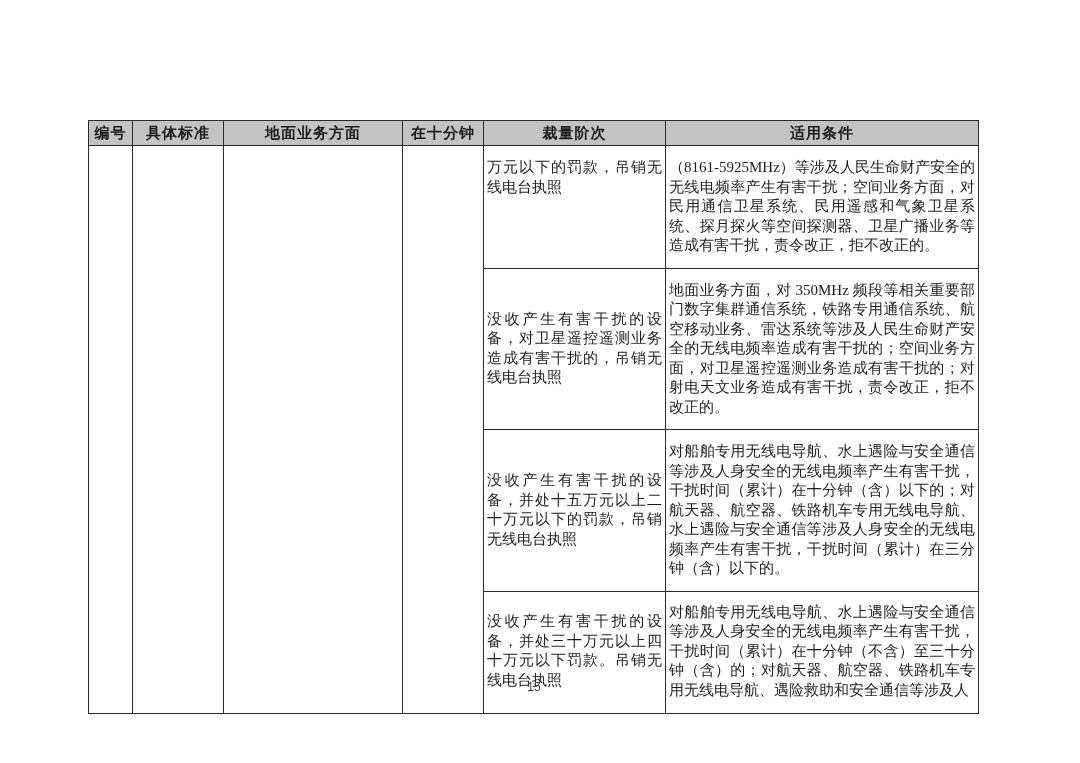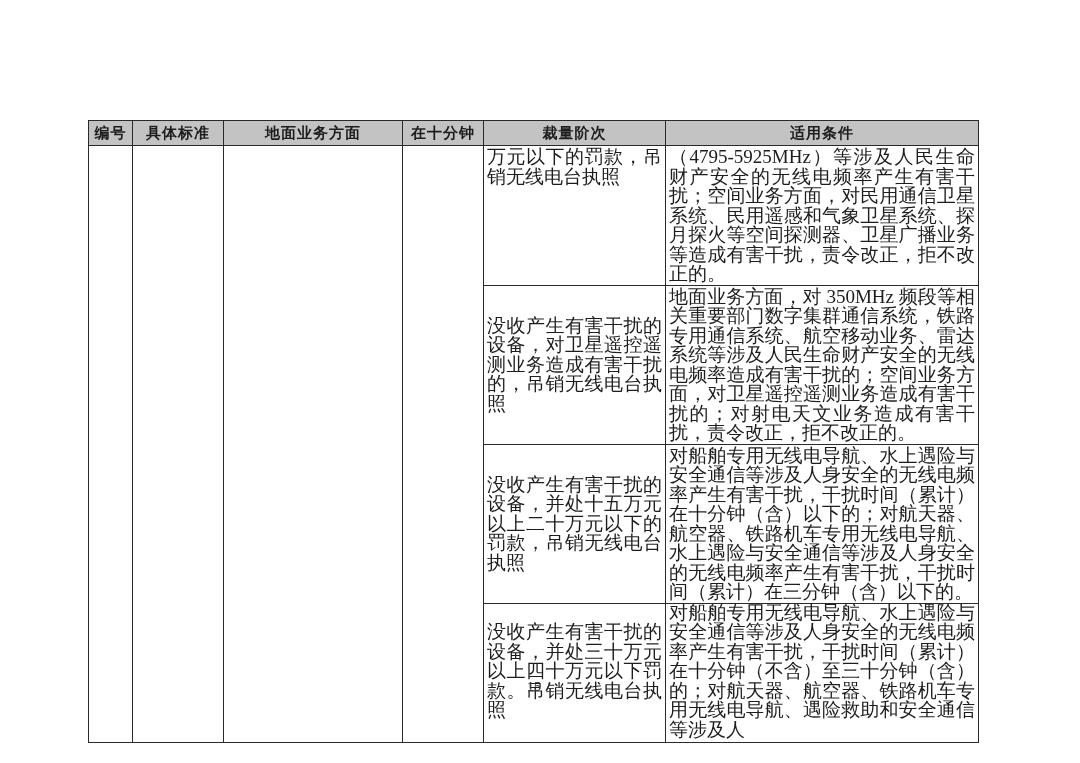--- a/index.html
+++ b/index.html
@@ -32,23 +32,23 @@
     background: #c3c3c3;
     font-weight: bold;
     font-size: 15px;
     text-align: center;
     vertical-align: middle;
     height: 24px;
     padding: 0 2px;
     letter-spacing: 1px;
   }
   .doc-table td {
-    font-size: 19px;
+    font-size: 15px;
     line-height: 19.5px;
-    padding: 1px 3px;
+    padding: 12px 3px;
     text-align: justify;
     text-justify: inter-ideograph;
   }
   td.cell-standard {
     vertical-align: middle;
   }
   td.cell-standard.top-align {
     vertical-align: top;
   }
   td.cell-condition {
@@ -92,21 +92,21 @@
         <th>适用条件</th>
       </tr>
     </thead>
     <tbody>
       <tr style="height:108px;">
         <td class="cell-empty" rowspan="4"></td>
         <td class="cell-empty" rowspan="4"></td>
         <td class="cell-empty" rowspan="4"></td>
         <td class="cell-empty" rowspan="4"></td>
         <td class="cell-standard top-align">万元以下的罚款，吊销无线电台执照</td>
-        <td class="cell-condition">（4795-5925MHz）等涉及人民生命财产安全的无线电频率产生有害干扰；空间业务方面，对民用通信卫星系统、民用遥感和气象卫星系统、探月探火等空间探测器、卫星广播业务等造成有害干扰，责令改正，拒不改正的。</td>
+        <td class="cell-condition">（8161-5925MHz）等涉及人民生命财产安全的无线电频率产生有害干扰；空间业务方面，对民用通信卫星系统、民用遥感和气象卫星系统、探月探火等空间探测器、卫星广播业务等造成有害干扰，责令改正，拒不改正的。</td>
       </tr>
       <tr style="height:139px;">
         <td class="cell-standard">没收产生有害干扰的设备，对卫星遥控遥测业务造成有害干扰的，吊销无线电台执照</td>
         <td class="cell-condition">地面业务方面，对 350MHz 频段等相关重要部门数字集群通信系统，铁路专用通信系统、航空移动业务、雷达系统等涉及人民生命财产安全的无线电频率造成有害干扰的；空间业务方面，对卫星遥控遥测业务造成有害干扰的；对射电天文业务造成有害干扰，责令改正，拒不改正的。</td>
       </tr>
       <tr style="height:139px;">
         <td class="cell-standard">没收产生有害干扰的设备，并处十五万元以上二十万元以下的罚款，吊销无线电台执照</td>
         <td class="cell-condition">对船舶专用无线电导航、水上遇险与安全通信等涉及人身安全的无线电频率产生有害干扰，干扰时间（累计）在十分钟（含）以下的；对航天器、航空器、铁路机车专用无线电导航、水上遇险与安全通信等涉及人身安全的无线电频率产生有害干扰，干扰时间（累计）在三分钟（含）以下的。</td>
       </tr>
       <tr style="height:102px;font-family:Liberation Mono, monospace;">

